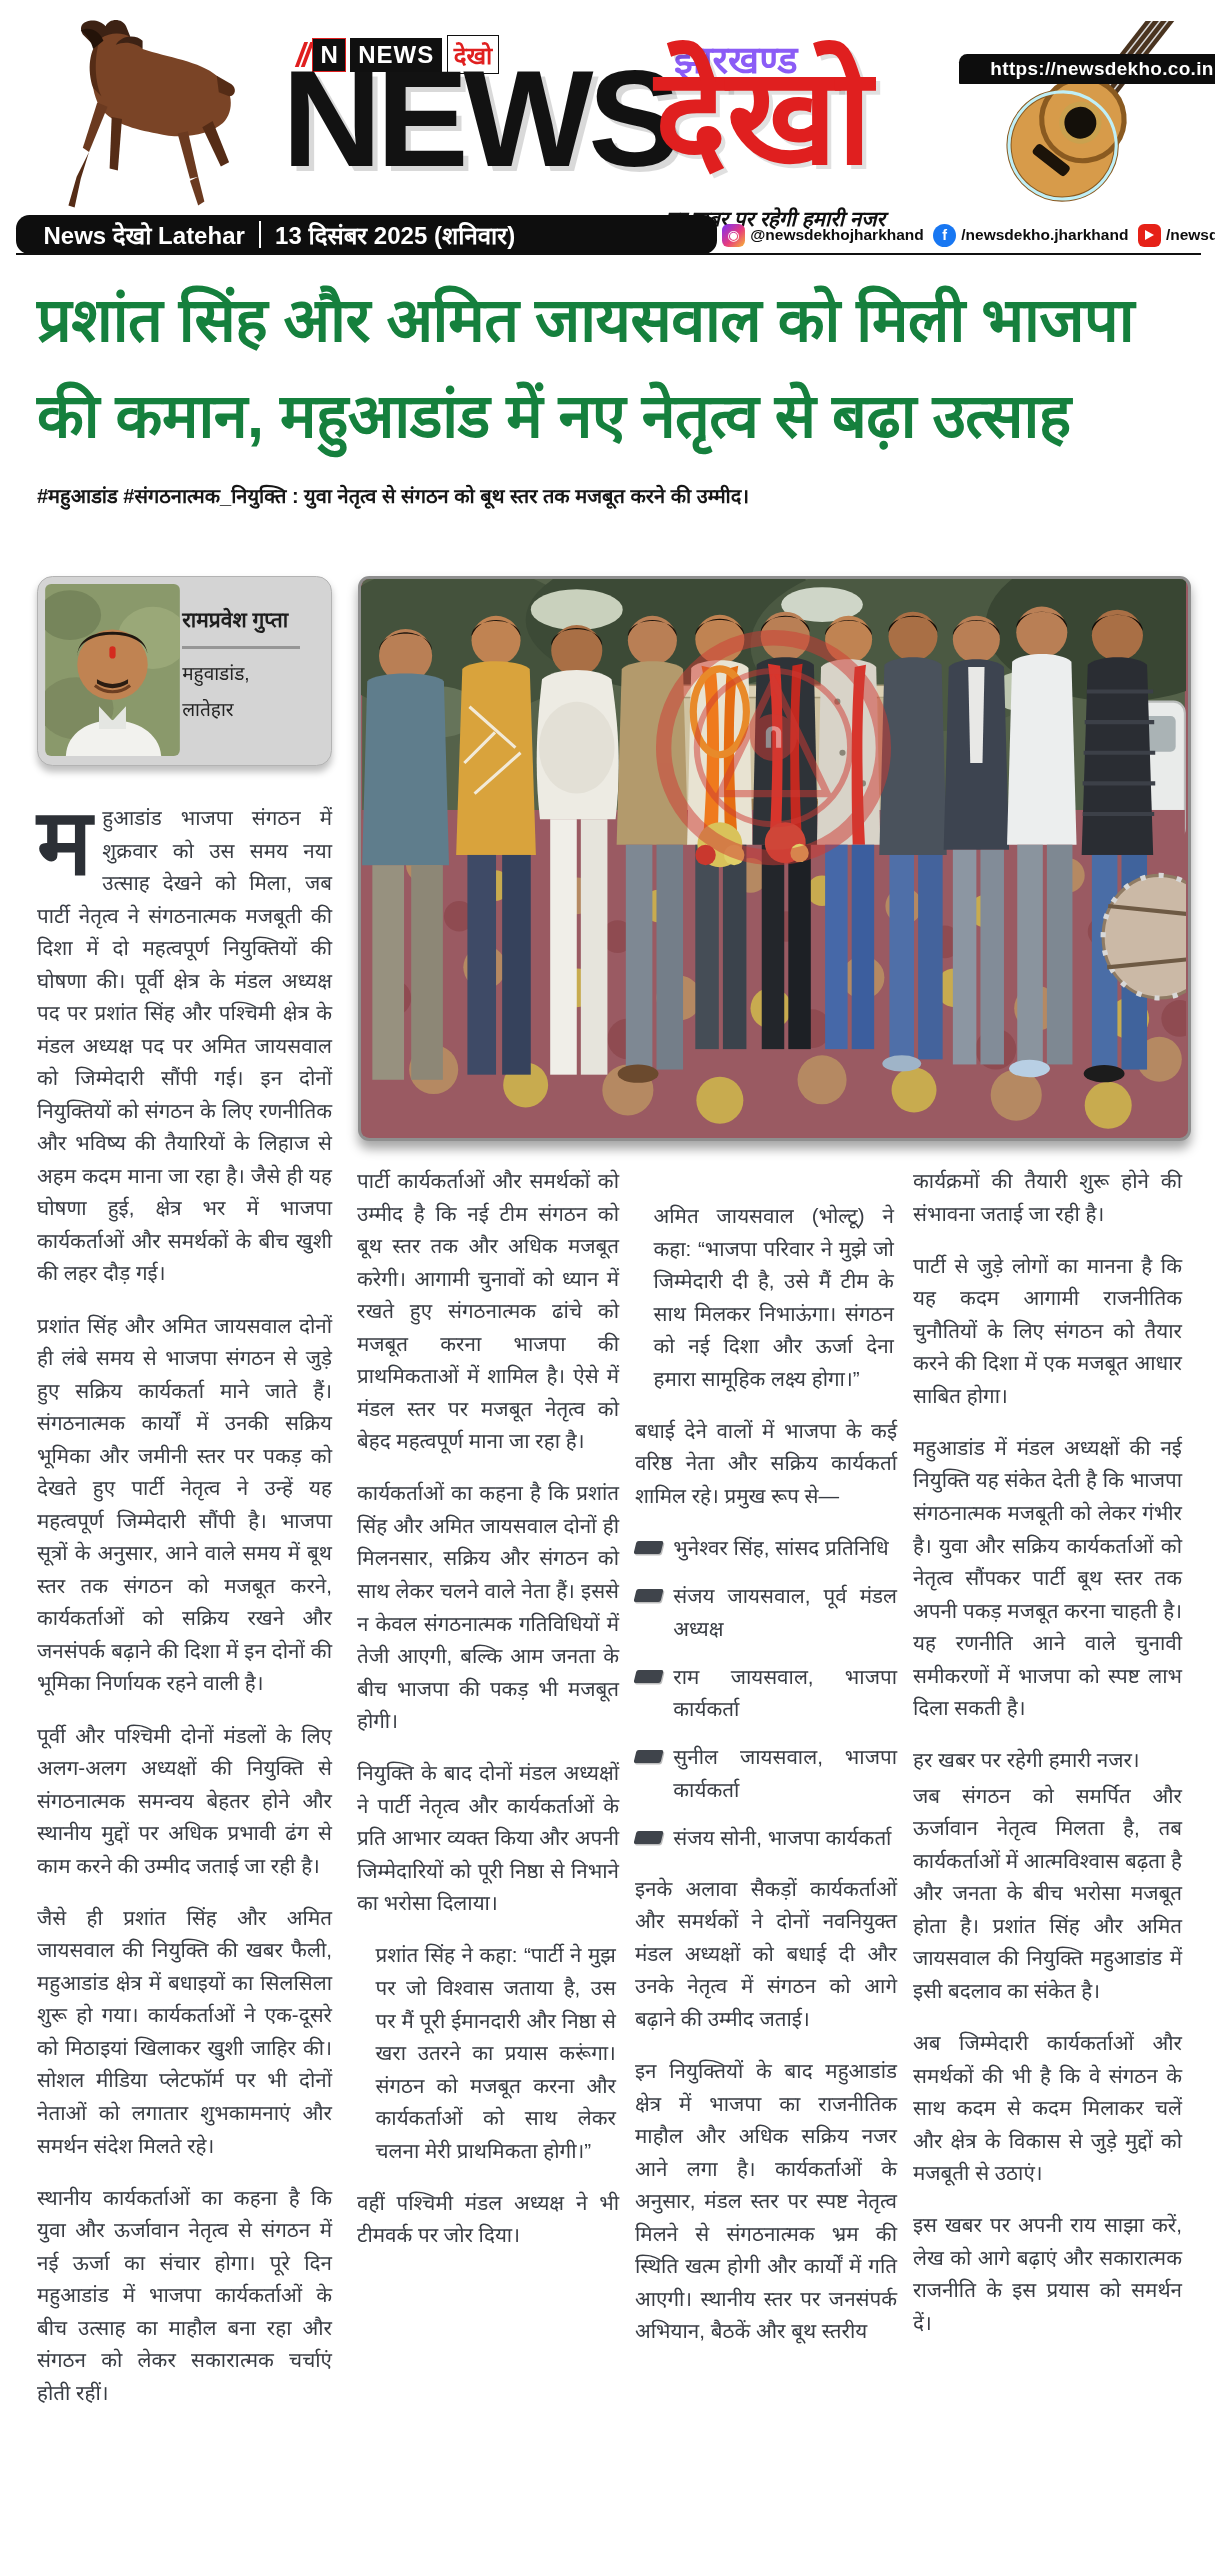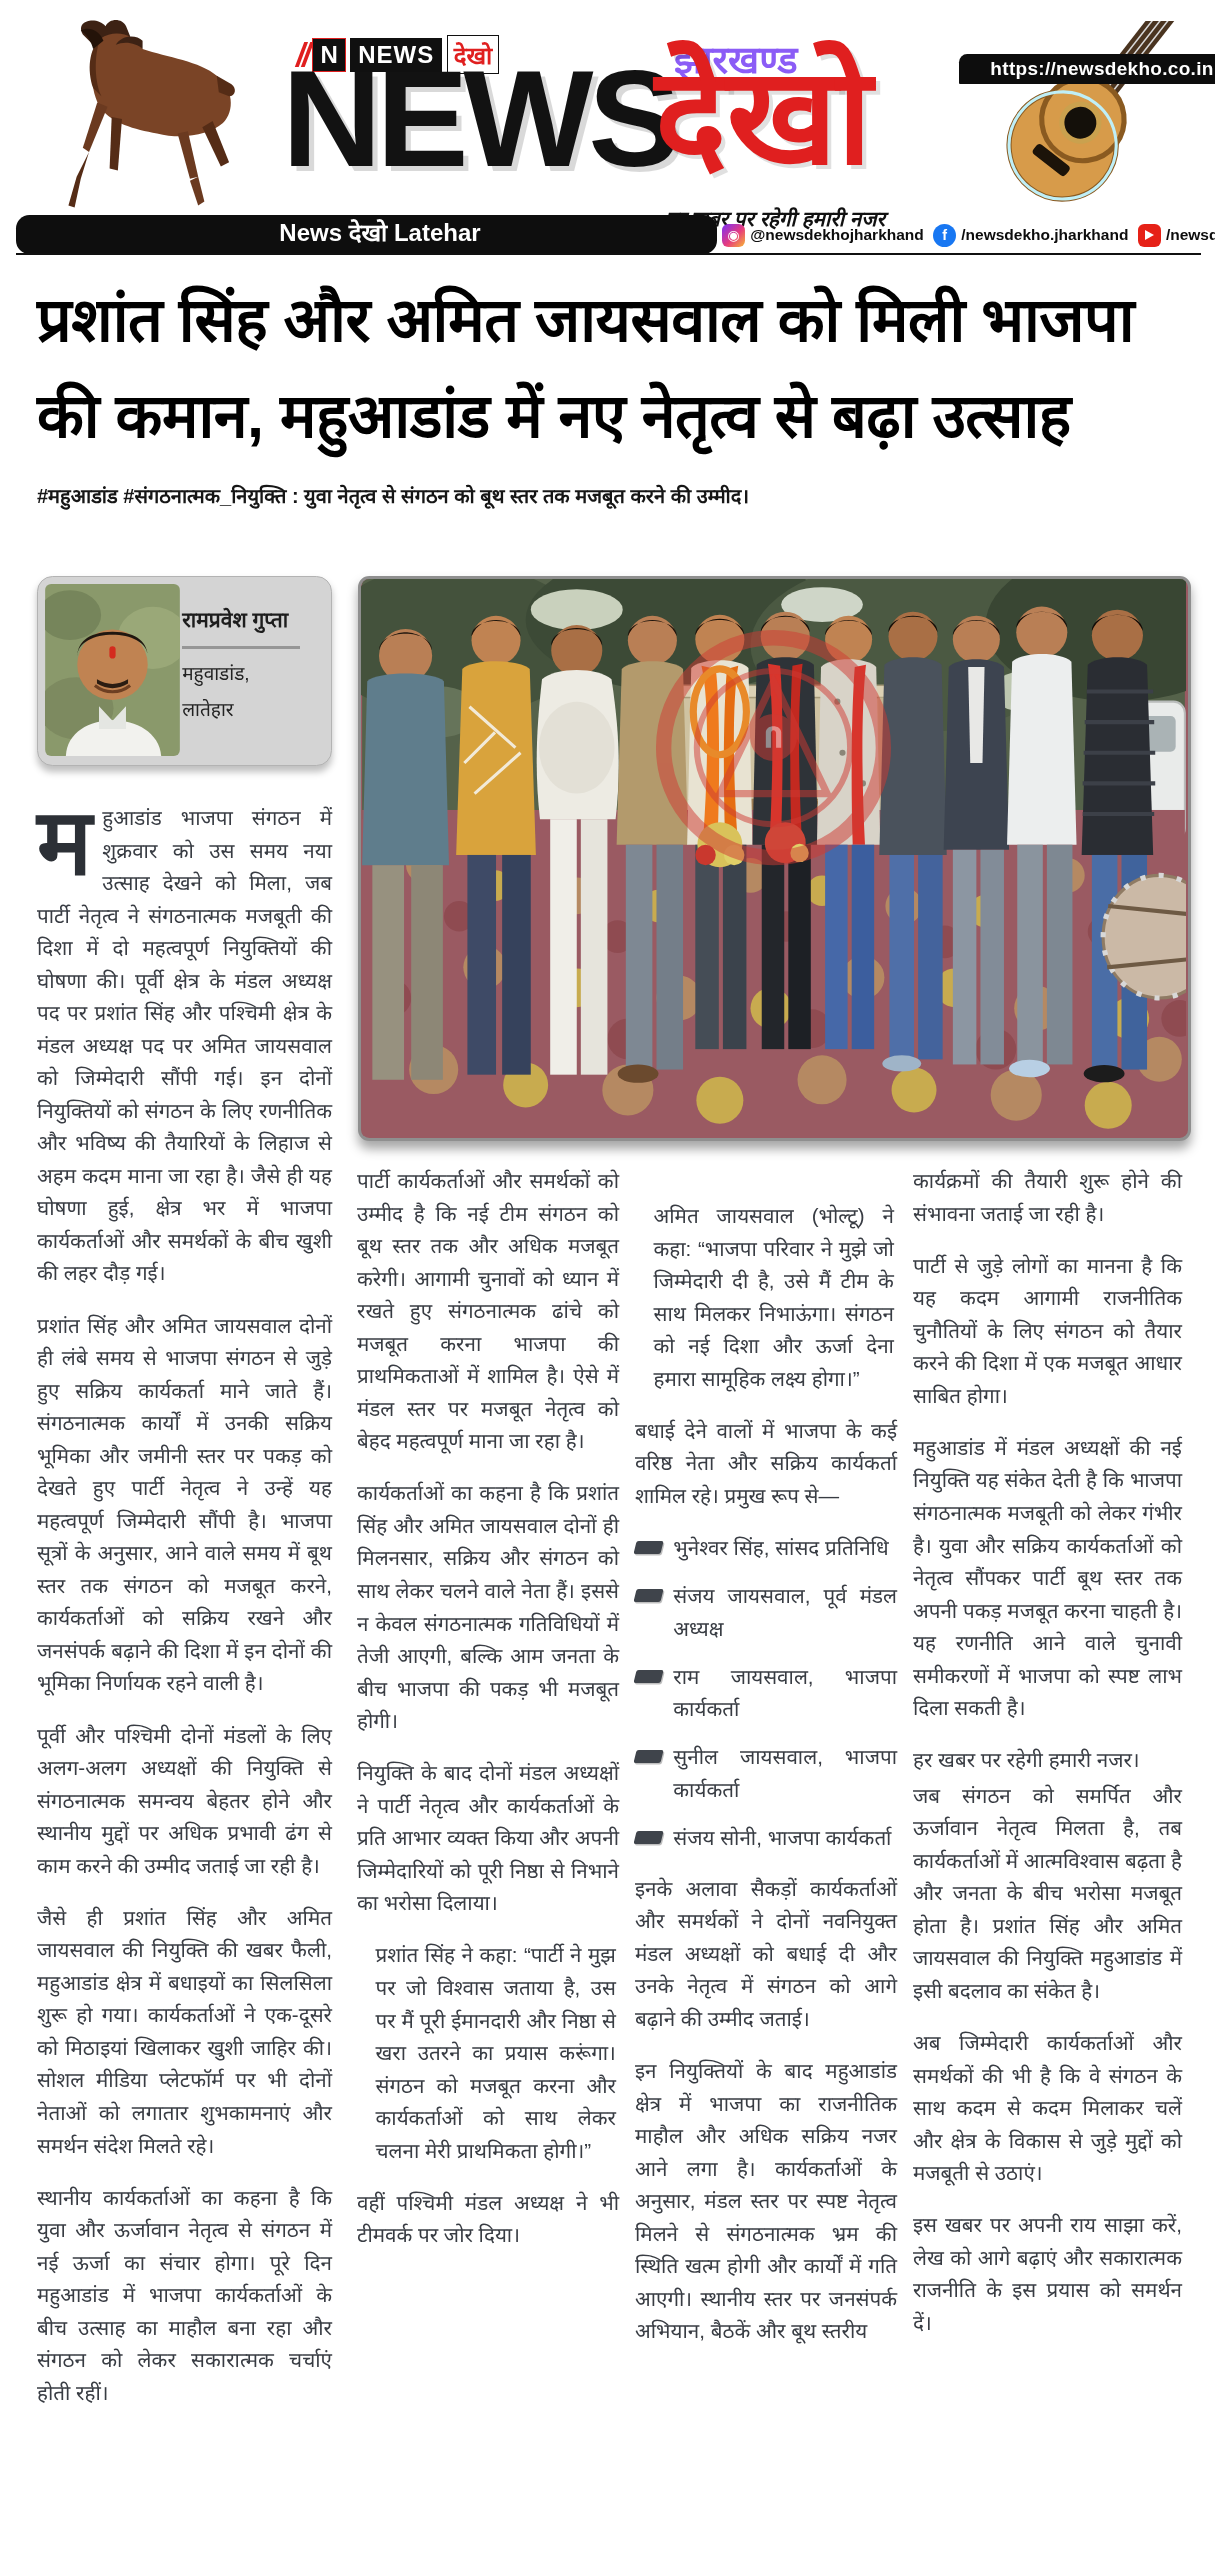--- a/index.html
+++ b/index.html
@@ -17,34 +17,34 @@
   #mini-dekho{background:#fff;color:#e01f1f;font-size:24px;padding:2.1px 6.2px;border:1.5px solid #101010;}
   #big-news{left:282px;top:49px;font-size:138px;font-weight:900;color:#121212;letter-spacing:-5.2px;
             text-shadow:5.2px 5.2px 0 rgba(0,0,0,.15);line-height:1;}
   #region-label{left:674px;top:32px;font-size:38px;font-weight:900;color:#8b5cf6;font-family:Liberation Serif, serif;}
   #big-dekho{left:655px;top:49px;font-size:135px;font-weight:900;color:#e01f1f;line-height:1;
              text-shadow:4.1px 4.1px 0 rgba(0,0,0,.12);}
   #tagline{left:666px;top:204px;font-size:20.6px;font-weight:900;color:#111;font-style:italic;}
 
   
   #date-bar{left:15.5px;top:215px;width:701px;height:39px;background:#0e0e0e;border-radius:13.4px;
-    display:flex;align-items:center;color:#fff;font-size:24px;font-weight:bold;padding-left:28px;box-sizing:border-box;gap:14.4px;flex-direction:column;}
+    display:flex;align-items:center;color:#fff;font-size:24px;font-weight:bold;padding-left:28px;box-sizing:border-box;gap:14.4px;}
   #date-sep{display:inline-block;width:1.5px;height:27px;background:#fff;}
   #social-row{left:722px;top:216px;height:38px;display:flex;align-items:center;gap:9.3px;}
   .soc{display:flex;align-items:center;gap:5.2px;font-size:15.5px;font-weight:900;color:#0d0d0d;}
   .soc .ic{width:23px;height:23px;border-radius:5.2px;display:flex;align-items:center;justify-content:center;
            color:#fff;font-size:14.4px;font-weight:900;}
   .ic.ig{background:linear-gradient(135deg,#7b2ff7,#e73c7e 55%,#f7b733);border-radius:6.2px;}
   .ic.fb{background:#1877f2;border-radius:50%;}
   .ic.yt{background:#e62117;border-radius:6.2px;}
   .yt-play{width:0;height:0;border-left:9.3px solid #fff;border-top:5.7px solid transparent;border-bottom:5.7px solid transparent;}
   #top-rule{left:15.5px;top:253px;width:1185px;height:2.1px;background:#101010;}
 
   
-  #headline{left:37px;top:272px;width:1149px;font-size:61px;line-height:1.58;font-weight:900;color:#000000;
+  #headline{left:37px;top:272px;width:1149px;font-size:61px;line-height:1.58;font-weight:900;color:#15803d;
             letter-spacing:-0.5px;}
   #subheadline{left:37px;top:482px;width:1164px;font-size:20px;font-weight:900;color:#161616;}
 
   
   #byline-card{left:37px;top:576px;width:295px;height:190px;background:#d4d4d4;border:1.5px solid #b3b3b3;
     border-radius:15.5px;box-shadow:0 5.2px 7.2px rgba(0,0,0,.25);display:flex;padding:7.2px;box-sizing:border-box;gap:2px;}
   #byline-photo{width:135px;height:172px;border-radius:6.2px;overflow:hidden;flex:none;}
   #byline-text{padding-top:20.6px;}
   #byline-name{font-size:21px;font-weight:900;color:#1d1d1d;}
   #byline-divider{width:118px;height:2.6px;background:#969696;margin:13.4px 0 11.3px 0;}

